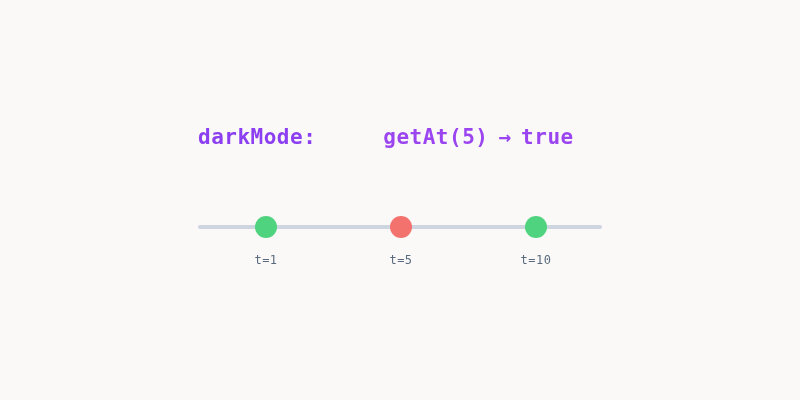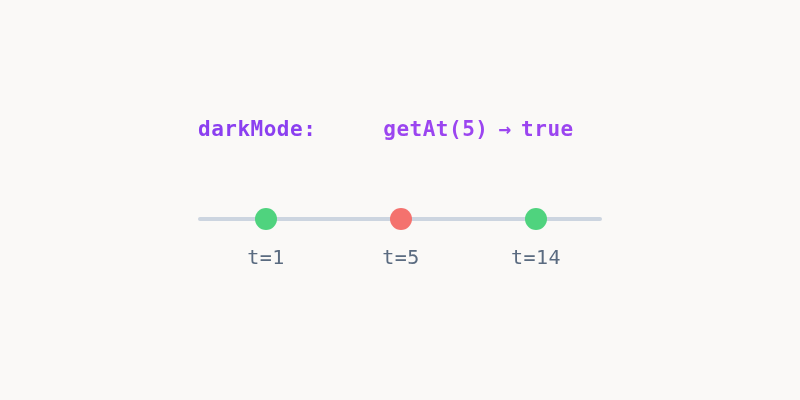--- a/index.html
+++ b/index.html
@@ -12,21 +12,21 @@
     height: 400px;
     background: #faf9f7;
     font-family: "DejaVu Sans Mono", "Liberation Mono", monospace;
     overflow: hidden;
     position: relative;
   }
 
   #stage {
     position: absolute;
     left: 0;
-    top: 4px;
+    top: 12px;
     width: 800px;
     height: 340px;
   }
 
   
   .expr-row {
     position: absolute;
     left: 198px;
     top: 108px;
     width: 440px;
@@ -93,21 +93,21 @@
     top: 215px;
   }
   .node.green { background: #4fd37e; }
   .node.red   { background: #f4726e; }
 
   .node-label {
     position: absolute;
     top: 241px;
     transform: translateX(-50%);
     font-family: "DejaVu Sans Mono", "Liberation Mono", monospace;
-    font-size: 20px;
+    font-size: 12px;
     font-weight: normal;
     color: #5a6b80;
     letter-spacing: 0.5px;
     white-space: nowrap;
   }
 </style>
 </head>
 <body>
 
 <div id="stage">
@@ -123,15 +123,15 @@
   </div>
 
   <div class="timeline"></div>
 
   <div class="node green" style="left:266px;"></div>
   <div class="node red" style="left:401px;"></div>
   <div class="node green" style="left:536px;"></div>
 
   <div class="node-label" style="left:266px;">t=1</div>
   <div class="node-label" style="left:401px;">t=5</div>
-  <div class="node-label" style="left:536px;">t=14</div>
+  <div class="node-label" style="left:536px;">t=10</div>
 
 </div>
 
 </body></html>

